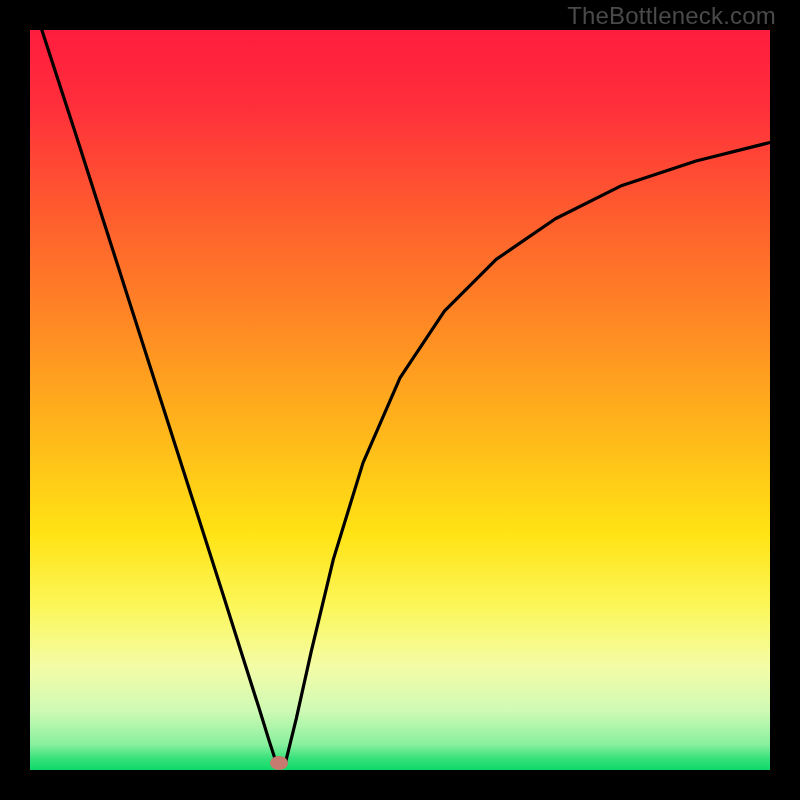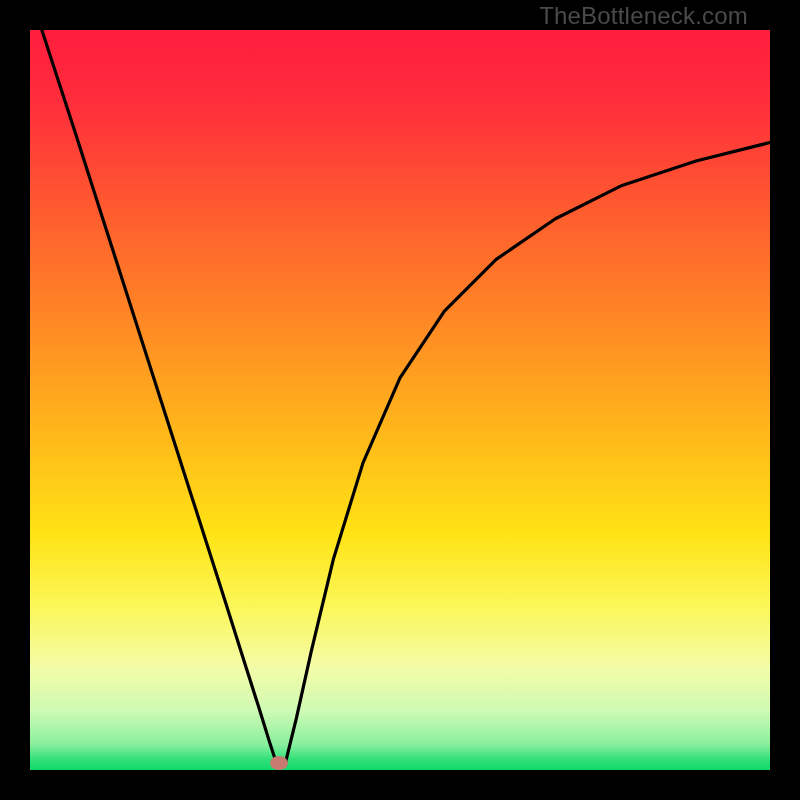--- a/index.html
+++ b/index.html
@@ -22,21 +22,21 @@
   .gradient {
     position: absolute;
     left: 0;
     top: 0;
     width: 740px;
     height: 740px;
   }
   .watermark {
     position: absolute;
     top: 2px;
-    right: 52px;
+    right: 24px;
     color: #4a4a4a;
     font-size: 24px;
     font-weight: 500;
     letter-spacing: 0.2px;
   }
   svg.curve {
     position: absolute;
     left: 0;
     top: 0;
     width: 740px;

